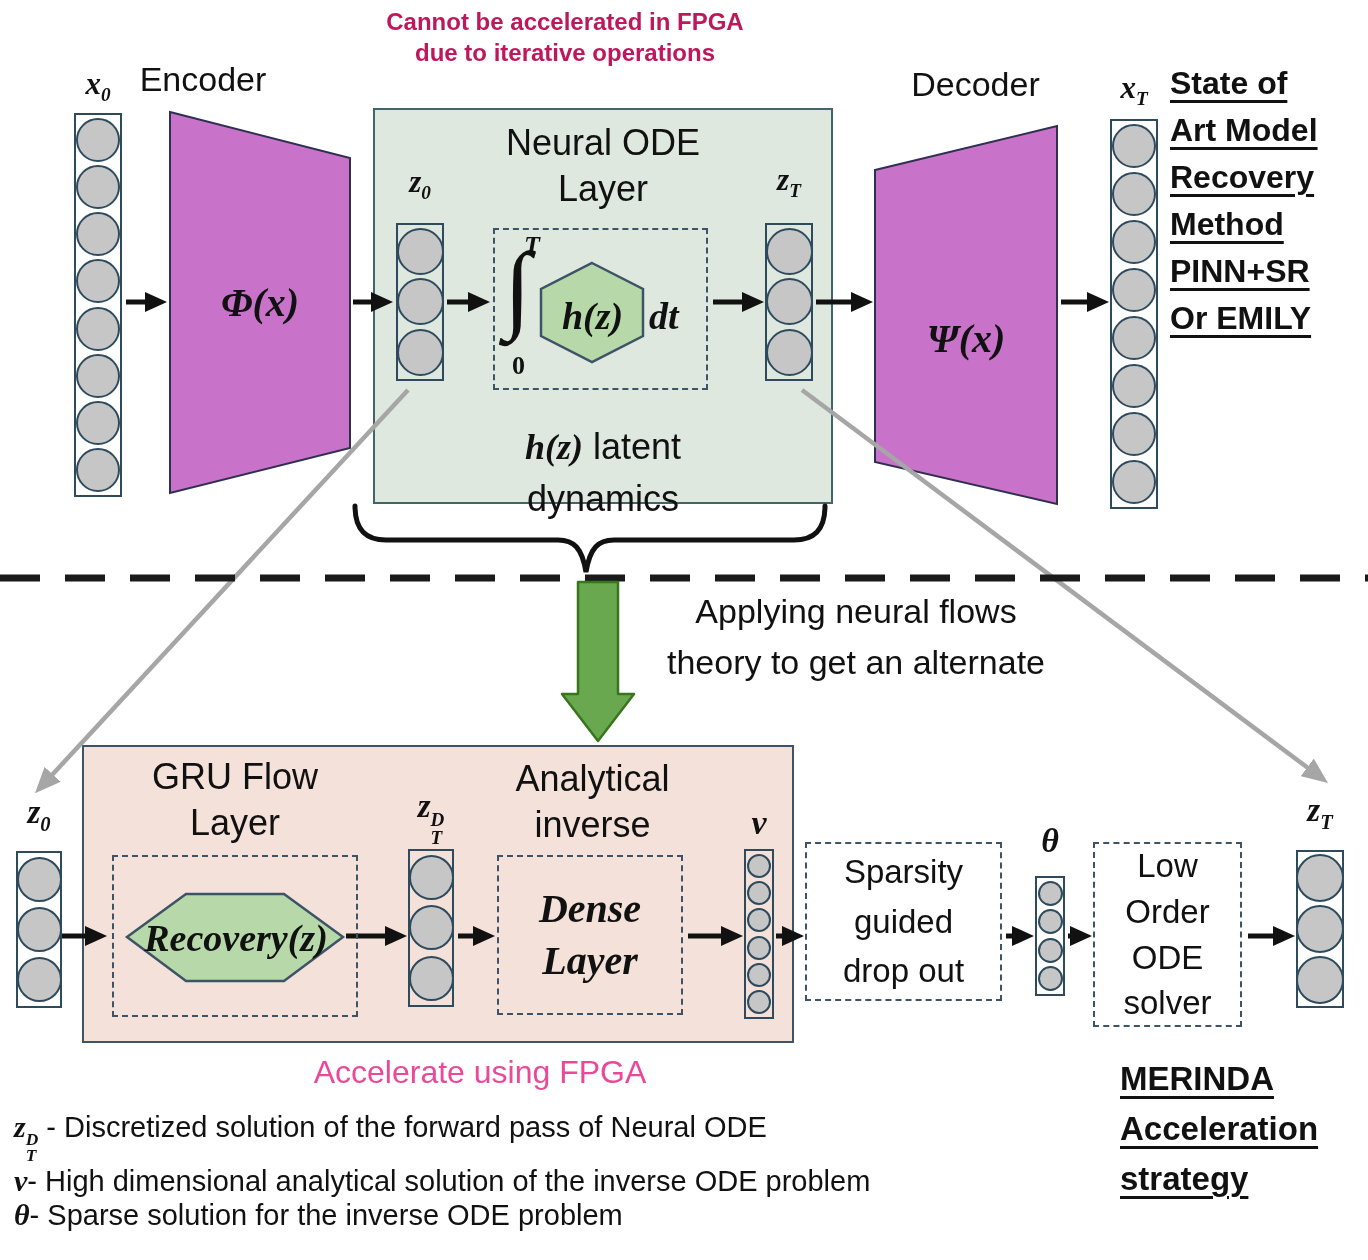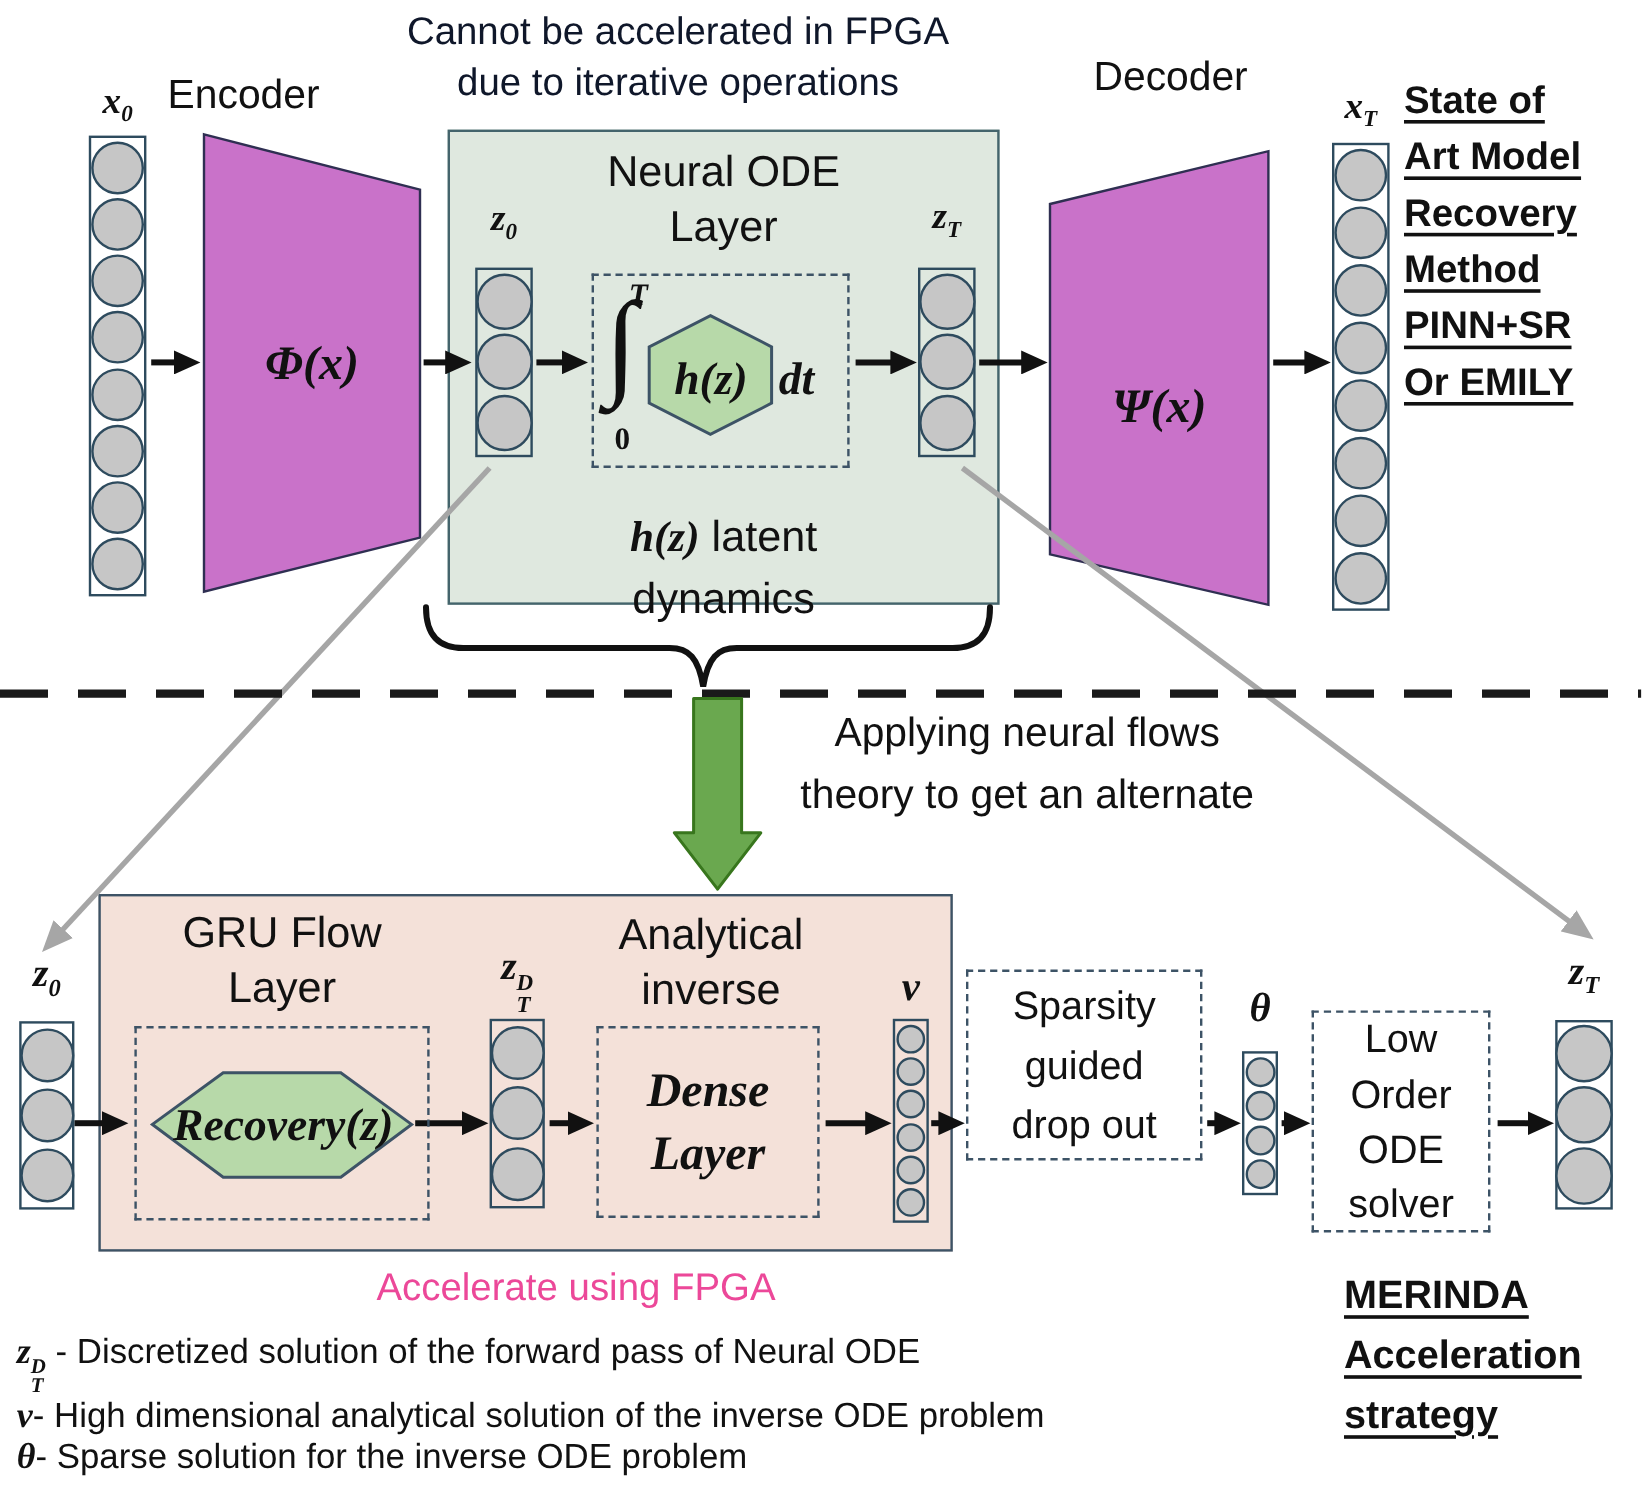--- a/index.html
+++ b/index.html
@@ -14,21 +14,21 @@
         flex-direction:column;align-items:center;justify-content:space-around;
         padding:1px 0;z-index:3;--cs:44px;}
   .circle{width:var(--cs);height:var(--cs);border-radius:50%;background:#c6c6c6;
           border:2px solid #2e4b5e;box-sizing:border-box;flex:0 0 auto;}
   .mlab{position:absolute;font-family:"Liberation Serif",serif;font-style:italic;
         font-weight:600;text-align:center;z-index:3;line-height:1;}
   .mlab sub{font-size:0.62em;}
   .stack{display:inline-flex;flex-direction:column;align-items:flex-start;
          font-size:0.58em;line-height:0.95;vertical-align:-0.45em;}
   .serif{font-family:"Liberation Serif",serif;font-style:italic;font-weight:600;}
-  .warning{font-weight:normal;color:#0f172a;font-size:32px;line-height:1.3;}
+  .warning{font-weight:bold;color:#be185d;font-size:24px;line-height:1.3;}
   .heading{font-size:34px;}
   .boxtitle{font-size:36px;line-height:1.28;}
   .underl{text-decoration:underline;text-decoration-thickness:3px;text-underline-offset:6px;}
   .sota-line{font-size:32px;font-weight:bold;line-height:47px;}
   .mer-line{font-size:33px;font-weight:bold;line-height:50px;}
   .legend-line{display:flex;align-items:baseline;font-size:29px;line-height:34px;white-space:pre;}
   .legend-sym{font-family:"Liberation Serif",serif;font-style:italic;font-weight:600;font-size:30px;}
   .flexcenter{display:flex;flex-direction:column;align-items:center;justify-content:center;}
 </style>
 </head>
@@ -80,21 +80,21 @@
 
     <polygon points="578,582 618,582 618,694 634,694 598,741 562,694 578,694" fill="#6aa84f" stroke="#38761d" stroke-width="2.5" stroke-linejoin="round"></polygon>
   </svg>
 
   <div class="txt warning center" style="left:330px;top:6px;width:470px;">
     <div>Cannot be accelerated in FPGA</div>
     <div>due to iterative operations</div>
   </div>
 
   <div class="txt heading center" style="left:128px;top:60px;width:150px;">Encoder</div>
-  <div class="txt heading center" style="left:893px;top:45px;width:165px;text-align:center;">Decoder</div>
+  <div class="txt heading center" style="left:893px;top:65px;width:165px;text-align:center;">Decoder</div>
 
   <div class="mlab" style="left:63px;top:68px;width:70px;font-size:31px;">
     <span>x</span><sub>0</sub>
   </div>
   <div class="mlab" style="left:1099px;top:72px;width:70px;font-size:31px;">
     <span>x</span><sub>T</sub>
   </div>
   <div class="mlab" style="left:385px;top:166px;width:70px;font-size:31px;">
     <span>z</span><sub>0</sub>
   </div>
@@ -158,21 +158,21 @@
     <div>Analytical</div>
     <div>inverse</div>
   </div>
   <div class="dbox flexcenter" style="left:497px;top:855px;width:186px;height:160px;">
     <div class="serif" style="font-size:40px;line-height:1.3;font-weight:bold;">Dense</div>
     <div class="serif" style="font-size:40px;line-height:1.3;font-weight:bold;">Layer</div>
   </div>
 
   <div class="mlab" style="left:724px;top:806px;width:70px;font-size:34px;">ν</div>
 
-  <div class="dbox flexcenter" style="left:805px;top:808px;width:197px;height:159px;text-align:right;">
+  <div class="dbox flexcenter" style="left:805px;top:842px;width:197px;height:159px;text-align:right;">
     <div style="font-size:33px;line-height:1.5;">Sparsity</div>
     <div style="font-size:33px;line-height:1.5;">guided</div>
     <div style="font-size:33px;line-height:1.5;">drop out</div>
   </div>
 
   <div class="mlab" style="left:1015px;top:824px;width:70px;font-size:34px;">θ</div>
 
   <div class="dbox flexcenter" style="left:1093px;top:842px;width:149px;height:185px;">
     <div style="font-size:33px;line-height:1.38;">Low</div>
     <div style="font-size:33px;line-height:1.38;">Order</div>

